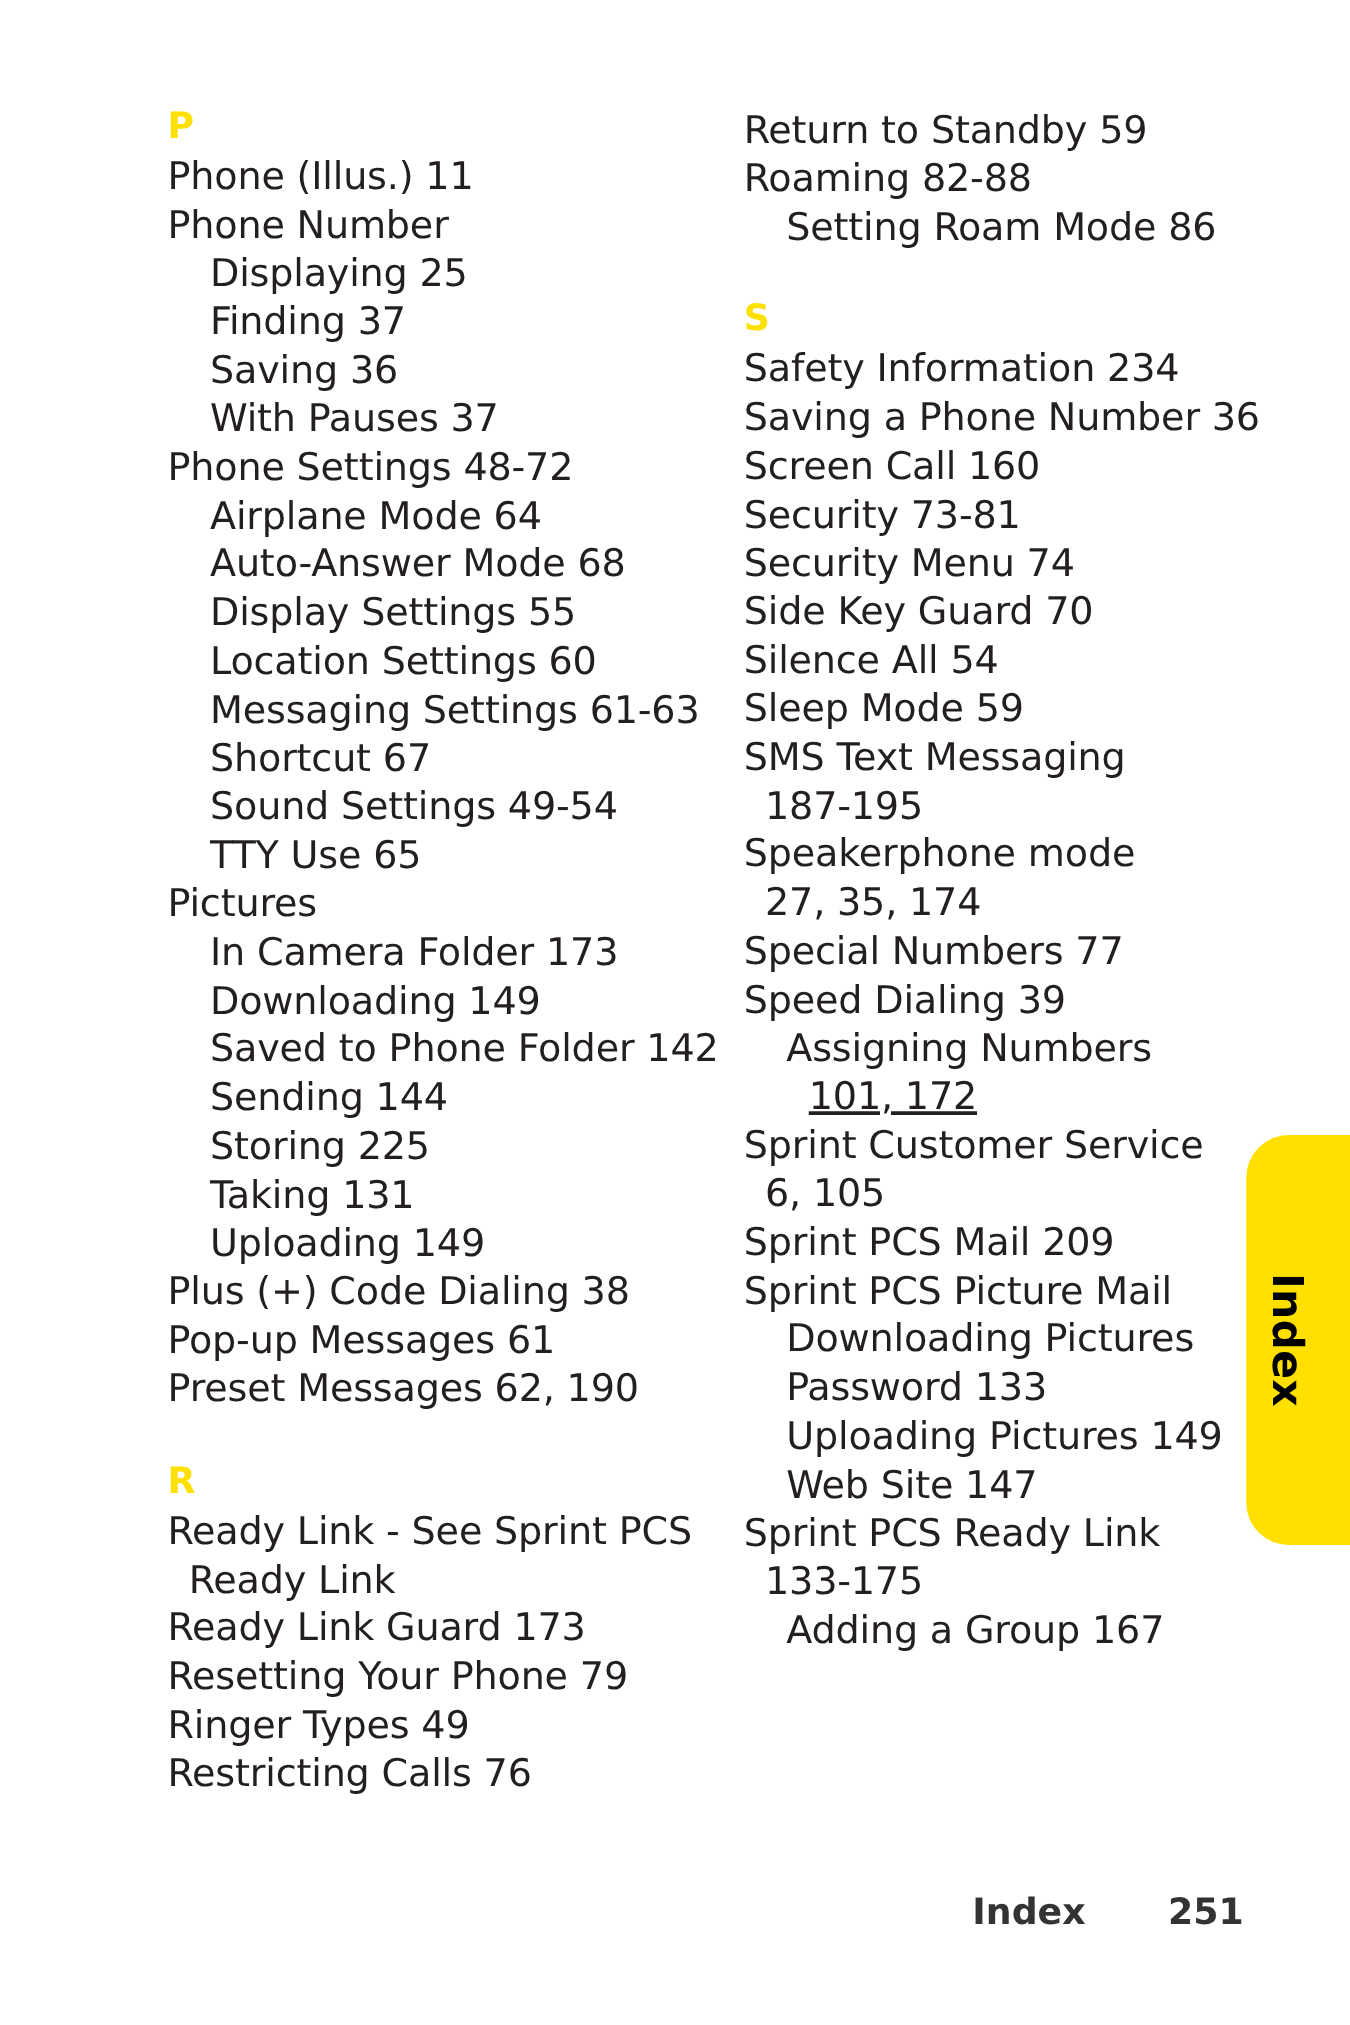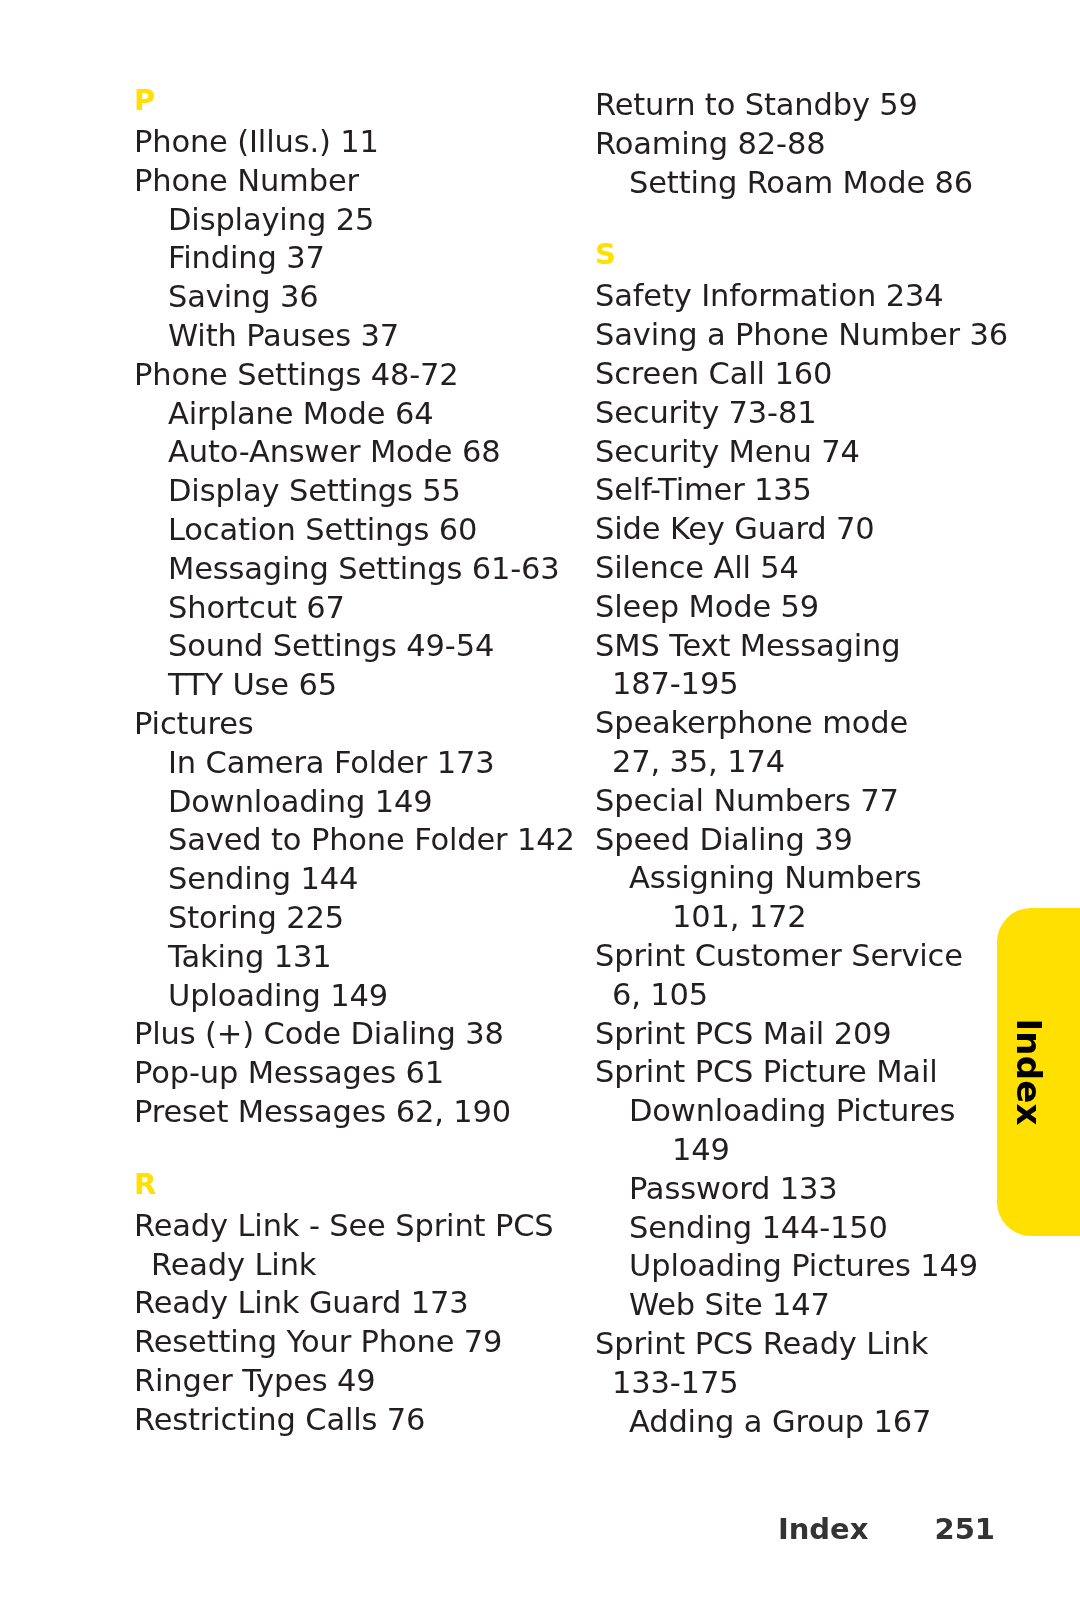--- a/index.html
+++ b/index.html
@@ -74,21 +74,21 @@
   .entry {
     font-size: 30.5px;
     line-height: 38.8px;
     white-space: pre;
     letter-spacing: -0.15px;
     margin: 0;
     padding: 0;
   }
   .lvl0 { margin-left: 0px; }
   .lvl1 { margin-left: 34px; }
-  .lvl2 { margin-left: 77px; }
+  .lvl2 { margin-left: 52px; text-decoration: underline; }
   .cont1 { margin-left: 17px; }
 
   
   .footer {
     position: absolute;
     left: 575px;
     top: 1512px;
     width: 420px;
     display: flex;
     align-items: baseline;
@@ -149,40 +149,37 @@
   <div class="col col-right" id="col-right">
       <div class="entry lvl0">Return to Standby 59</div>
       <div class="entry lvl0">Roaming 82-88</div>
       <div class="entry lvl1">Setting Roam Mode 86</div>
       <div class="letter-heading spaced">S</div>
       <div class="entry lvl0">Safety Information 234</div>
       <div class="entry lvl0">Saving a Phone Number 36</div>
       <div class="entry lvl0">Screen Call 160</div>
       <div class="entry lvl0">Security 73-81</div>
       <div class="entry lvl0">Security Menu 74</div>
-      <div class="entry lvl0">Self-Timer 135</div>
       <div class="entry lvl0">Side Key Guard 70</div>
       <div class="entry lvl0">Silence All 54</div>
       <div class="entry lvl0">Sleep Mode 59</div>
       <div class="entry lvl0">SMS Text Messaging</div>
       <div class="entry cont1">187-195</div>
       <div class="entry lvl0">Speakerphone mode</div>
       <div class="entry cont1">27, 35, 174</div>
       <div class="entry lvl0">Special Numbers 77</div>
       <div class="entry lvl0">Speed Dialing 39</div>
       <div class="entry lvl1">Assigning Numbers</div>
       <div class="entry lvl2">101, 172</div>
       <div class="entry lvl0">Sprint Customer Service</div>
       <div class="entry cont1">6, 105</div>
       <div class="entry lvl0">Sprint PCS Mail 209</div>
       <div class="entry lvl0">Sprint PCS Picture Mail</div>
       <div class="entry lvl1">Downloading Pictures</div>
-      <div class="entry lvl2">149</div>
       <div class="entry lvl1">Password 133</div>
-      <div class="entry lvl1">Sending 144-150</div>
       <div class="entry lvl1">Uploading Pictures 149</div>
       <div class="entry lvl1">Web Site 147</div>
       <div class="entry lvl0">Sprint PCS Ready Link</div>
       <div class="entry cont1">133-175</div>
       <div class="entry lvl1">Adding a Group 167</div>
     </div>
 
   <div class="footer">
     <span class="footer-label">Index</span>
     <span class="footer-page">251</span>

